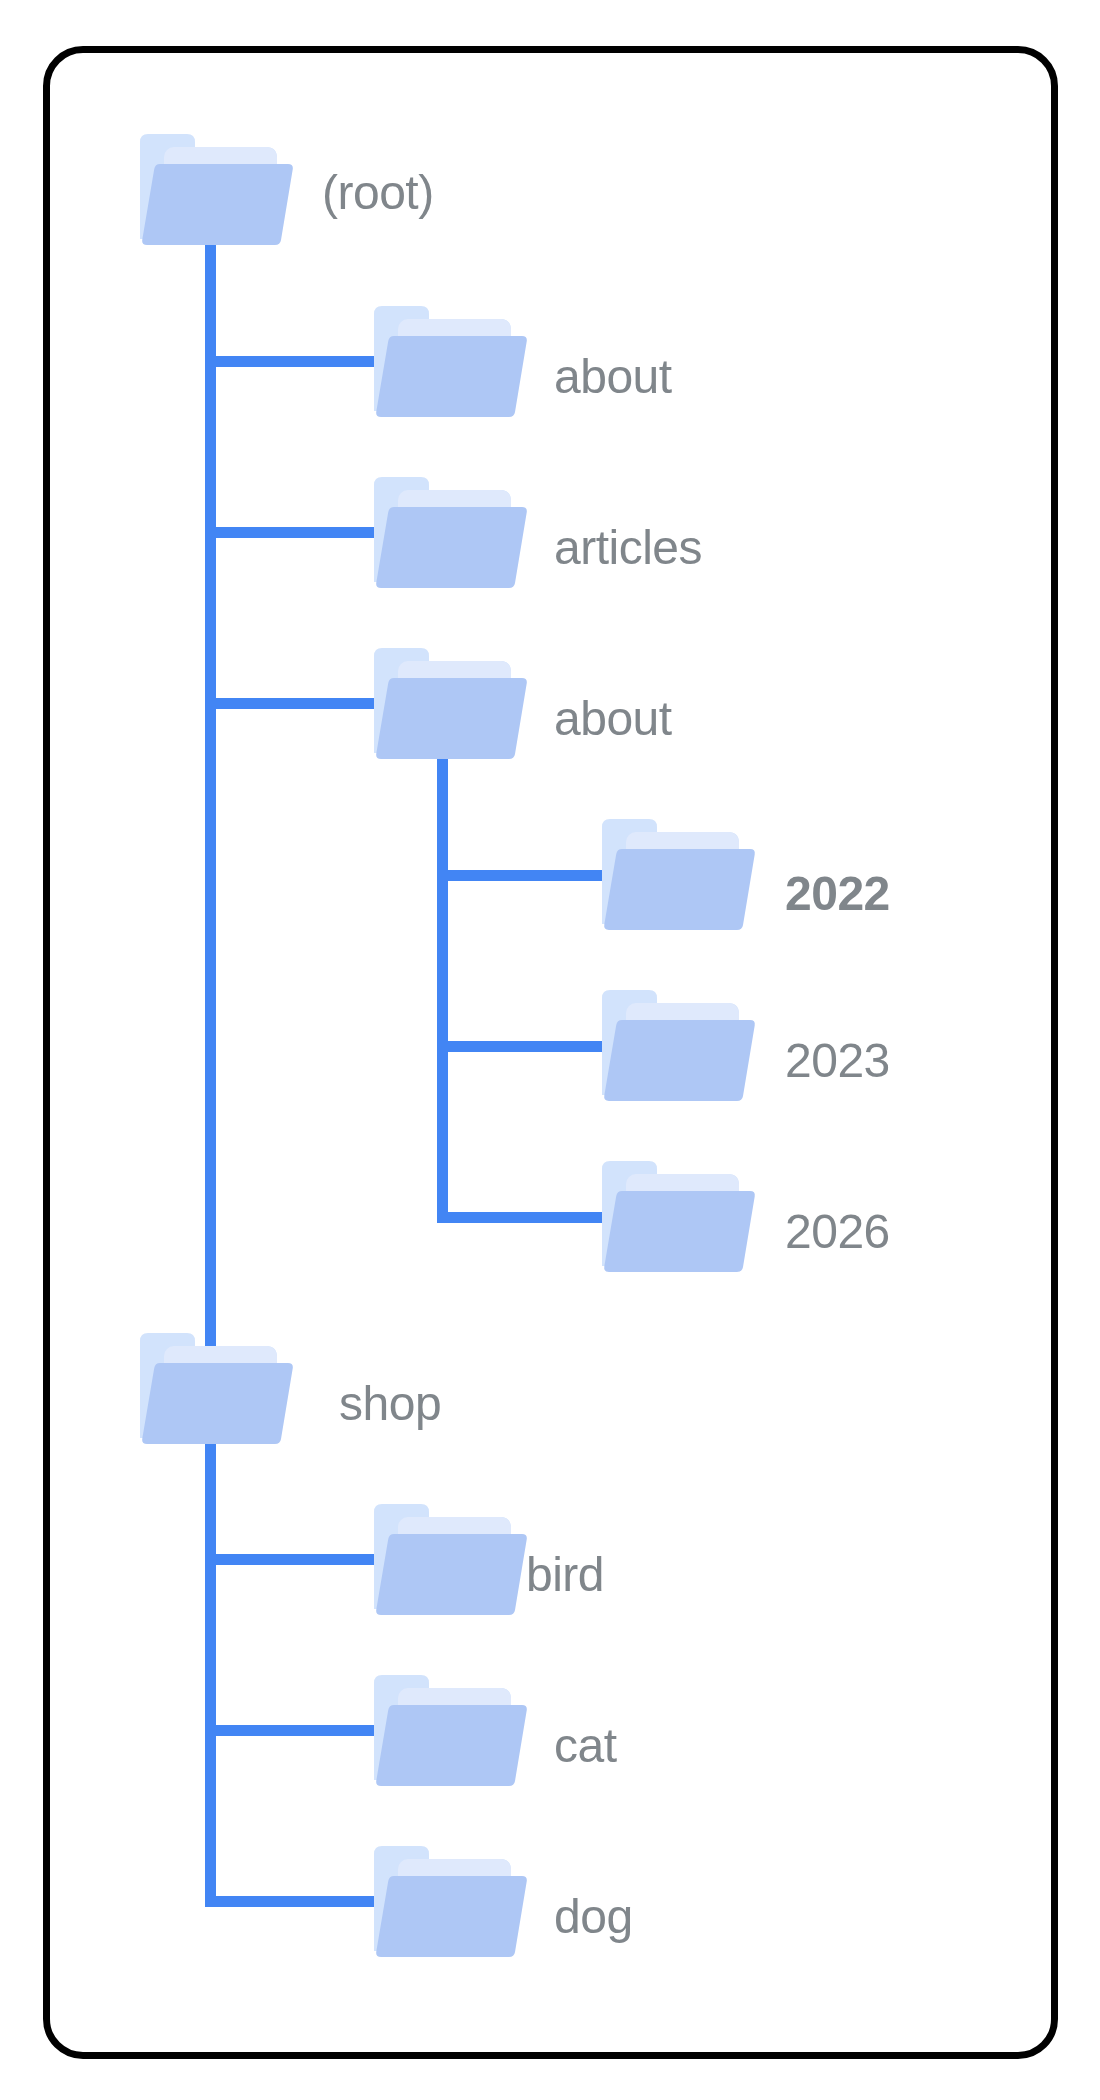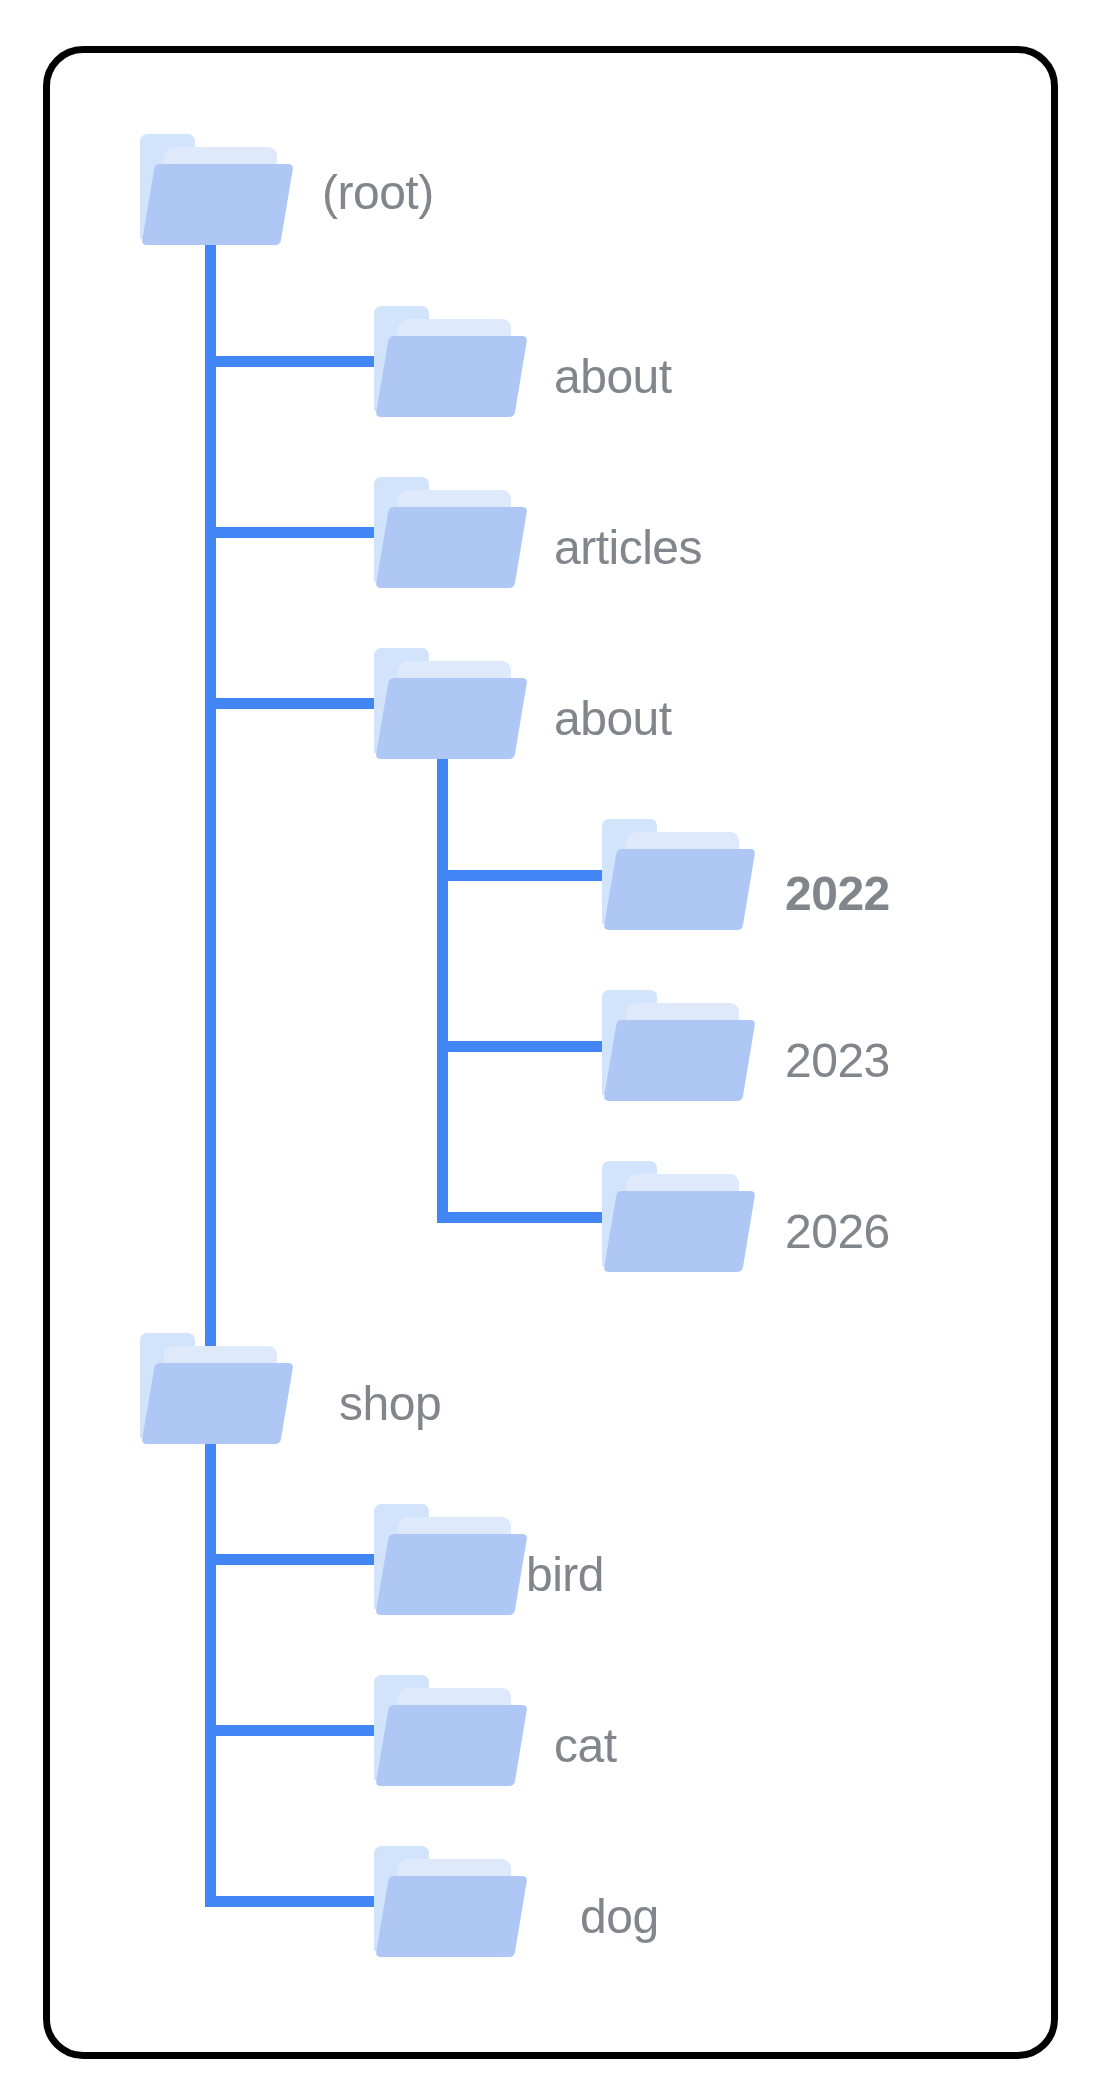--- a/index.html
+++ b/index.html
@@ -141,16 +141,16 @@
   <div class="label" style="left:322px; top:164px;">(root)</div>
   <div class="label" style="left:554px; top:348px;">about</div>
   <div class="label" style="left:554px; top:519px;">articles</div>
   <div class="label" style="left:554px; top:690px;">about</div>
   <div class="label" style="left:785px; top:865px;font-weight:bold;">2022</div>
   <div class="label" style="left:785px; top:1032px;">2023</div>
   <div class="label" style="left:785px; top:1203px;">2026</div>
   <div class="label" style="left:339px; top:1375px;">shop</div>
   <div class="label" style="left:526px; top:1546px;">bird</div>
   <div class="label" style="left:554px; top:1717px;">cat</div>
-  <div class="label" style="left:554px; top:1888px;margin-left:26px;">dog</div>
+  <div class="label" style="left:554px; top:1888px;">dog</div>
 
   <div class="frame"></div>
 </div>
 
 </body></html>

